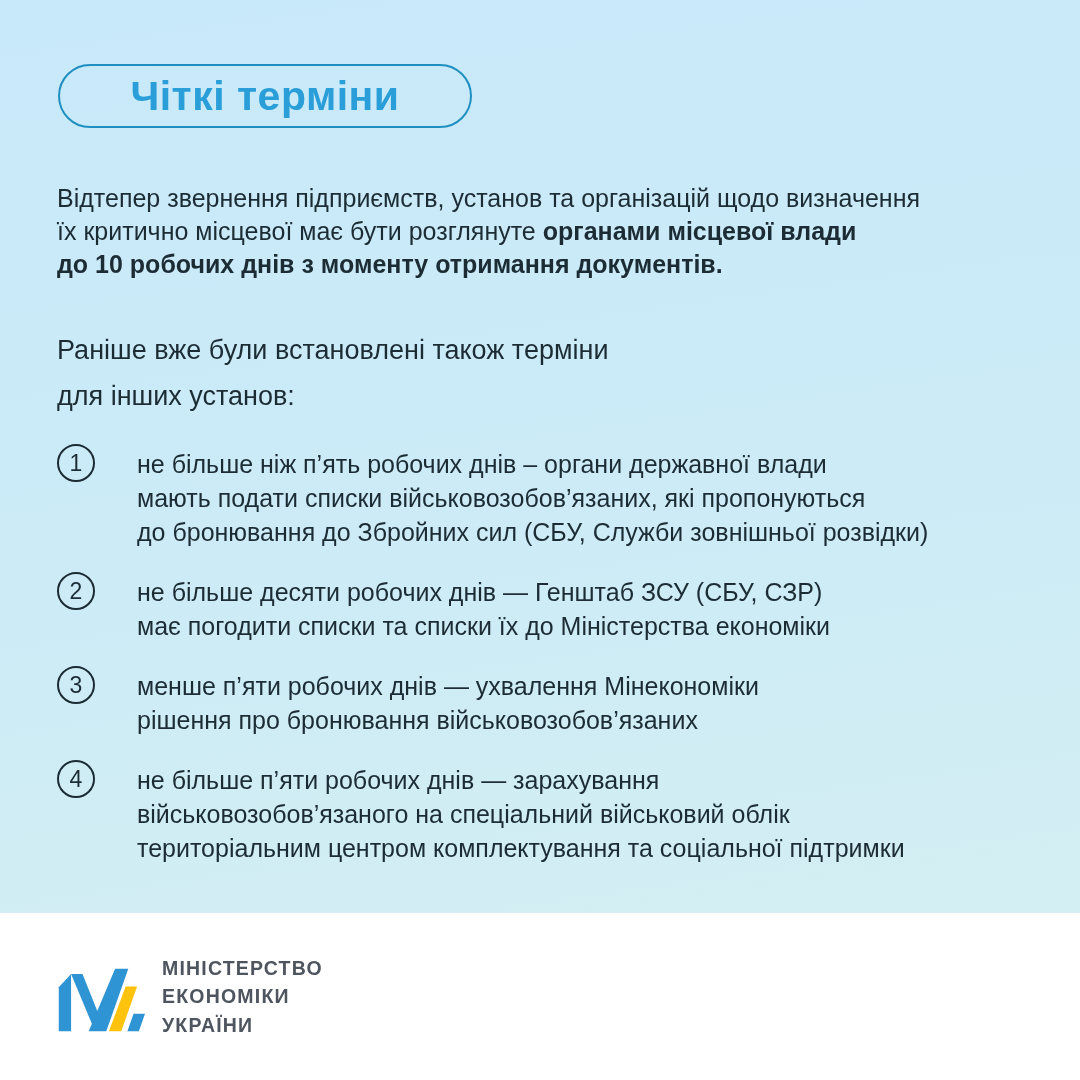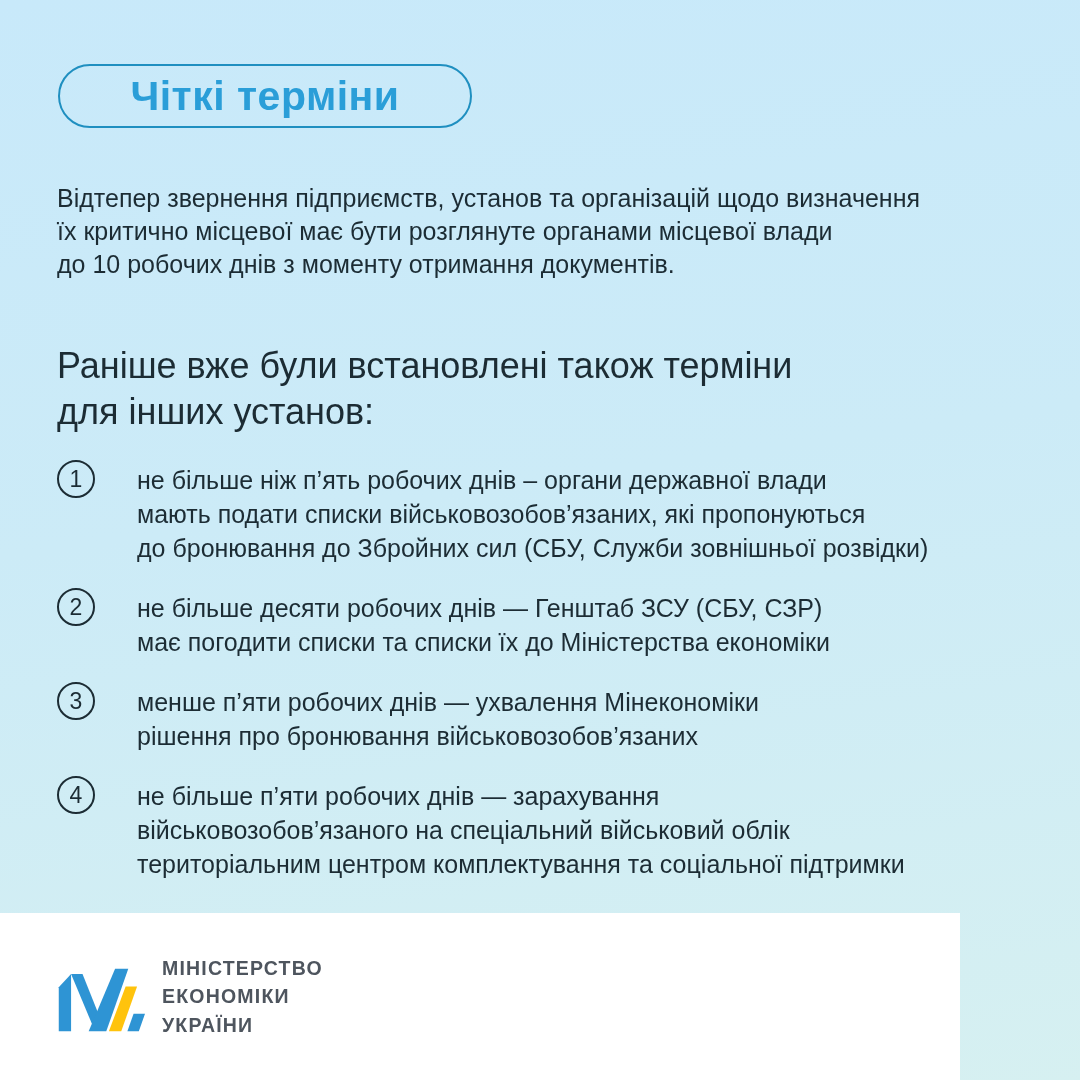--- a/index.html
+++ b/index.html
@@ -18,35 +18,35 @@
     width:414px;height:64px;box-sizing:border-box;
     border:2.5px solid #1f8fc0;border-radius:32px;
     display:flex;align-items:center;justify-content:center;
   }
   .title-text{
     font-size:41px;font-weight:bold;color:#2a9ed8;
     letter-spacing:0.5px;white-space:nowrap;
   }
   .intro{margin-top:54px;font-size:25px;line-height:33px;}
   .intro .line{white-space:nowrap;}
-  .intro b{font-weight:normal;margin-top:22px;}
-  .subtitle{margin-top:62px;font-size:36px;line-height:46px;font-weight:400;}
+  .intro b{font-weight:bold;margin-top:22px;}
+  .subtitle{margin-top:46px;font-size:27px;line-height:46px;font-weight:400;}
   .subtitle .line{white-space:nowrap;}
   .list{margin-top:28px;display:flex;flex-direction:column;gap:26px;}
   .list-item{display:flex;align-items:flex-start;}
   .num-circle{
     flex:0 0 auto;width:38px;height:38px;box-sizing:border-box;
     border:2.5px solid #1c2c34;border-radius:50%;
     display:flex;align-items:center;justify-content:center;
     font-size:23px;font-weight:400;margin-top:-3px;
   }
   .item-text{margin-left:42px;font-size:25px;line-height:34px;}
   .item-text .line{white-space:nowrap;}
   .footer{
-    position:absolute;left:0;bottom:0;width:960px;height:167px;
+    position:absolute;left:0;bottom:0;width:1080px;height:167px;
     box-sizing:border-box;background:#ffffff;
     display:flex;align-items:center;padding-left:57px;
   }
   .logo{display:flex;align-items:center;}
   .logo-mark{width:88px;height:70px;}
   .logo-text{
     margin-left:17px;font-size:19.5px;font-weight:bold;
     letter-spacing:1.2px;line-height:28.5px;color:#4e555e;
   }
 </style>

